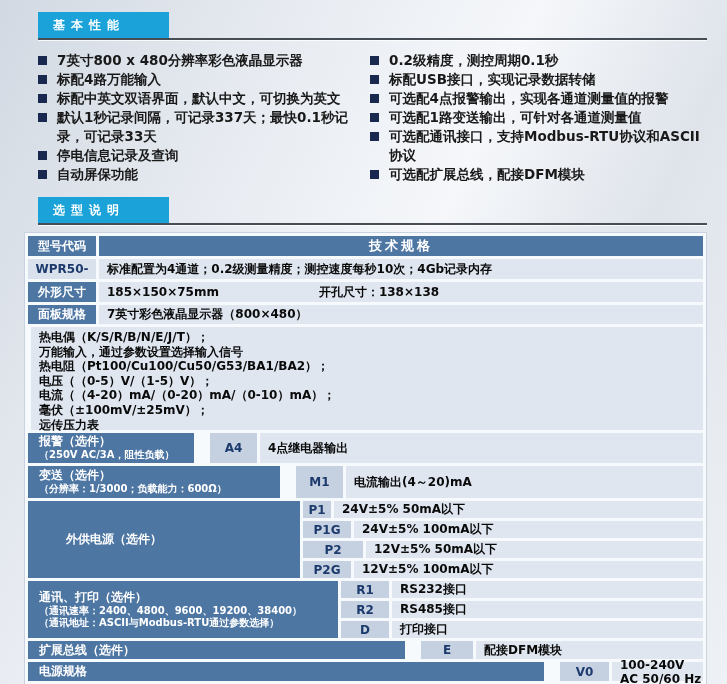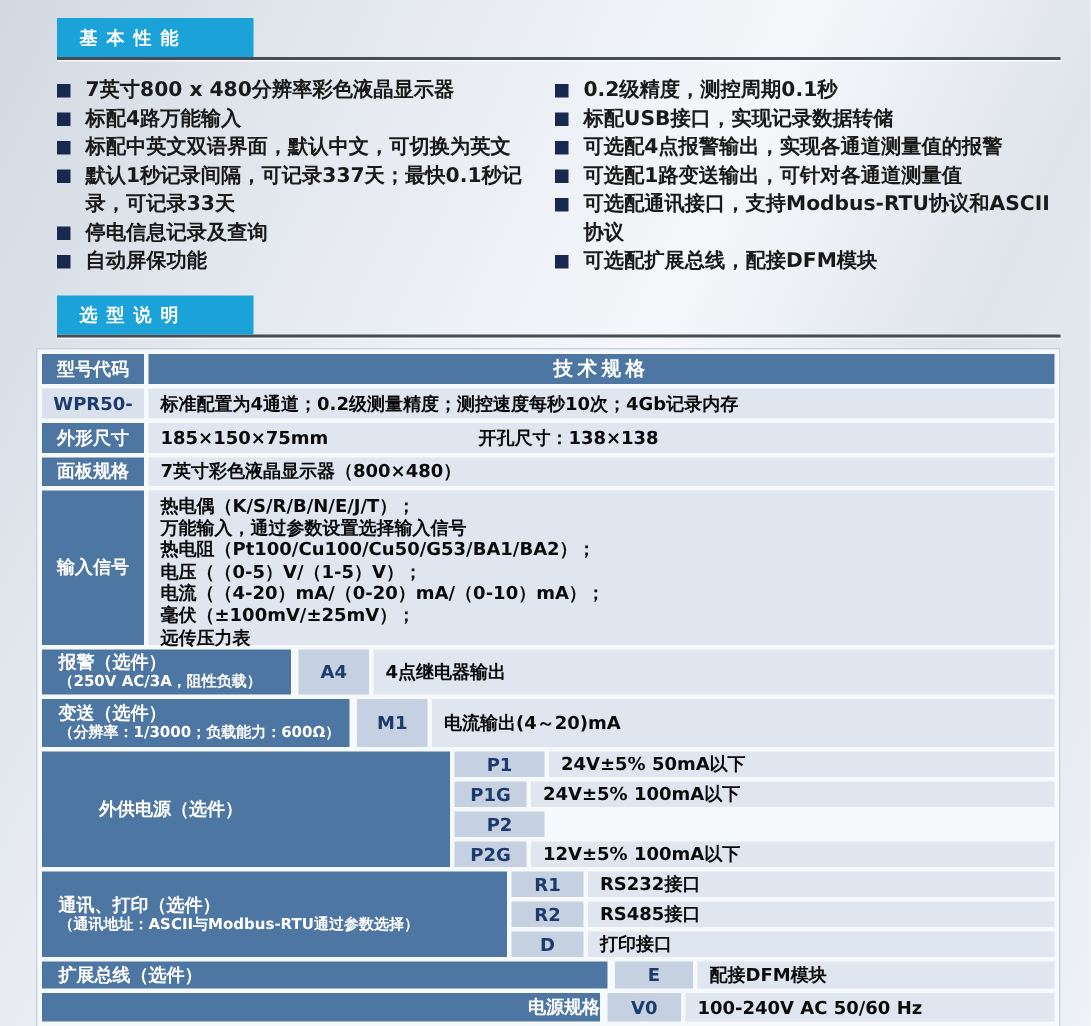--- a/index.html
+++ b/index.html
@@ -38,21 +38,21 @@
   .trow { display:flex; margin-top:3px; }
   .trow:first-child { margin-top:0; }
   .cell { font-size:12px; font-weight:bold; }
   .lbl { background:#4e76a3; color:#ffffff; display:flex; flex-direction:column;
          justify-content:center; flex-shrink:0; }
   .lbl.center { align-items:center; }
   .lbl.pad { padding-left:11px; }
   .lbl-light { background:#d9e1ec; color:#1c3a6b; display:flex; align-items:center;
                justify-content:center; flex-shrink:0; }
   .code { background:#c5d1e1; color:#1c3a6b; display:flex; align-items:center;
-          justify-content:center; flex-shrink:0; margin-left:5px; }
+          justify-content:center; flex-shrink:0; margin-left:16px; }
   .val { background:#dfe6f0; color:#0a0a0a; display:flex; align-items:center;
          padding-left:8px; flex:1; margin-left:3px; }
   .hdrval { background:#4e76a3; color:#ffffff; justify-content:center;
             font-size:13px; letter-spacing:3px; padding-left:0; }
   .sub { font-size:10px; font-weight:bold; line-height:12.5px; }
   .main-lbl { font-size:12px; line-height:15px; }
   .w68 { width:68px; } .h20 { height:20px; } .h19 { height:19px; } .h18 { height:18px; }
   .stack { flex:1; margin-left:3px; display:flex; flex-direction:column; }
   .srow { display:flex; margin-top:3px; height:17px; }
   .srow:first-child { margin-top:0; }
@@ -145,21 +145,20 @@
       <span class="cutout">开孔尺寸：138×138</span>
     </div>
   </div>
 
   <div class="trow">
     <div class="cell lbl center w68 h19">面板规格</div>
     <div class="cell val h19">7英寸彩色液晶显示器（800×480）</div>
   </div>
 
   <div class="trow">
-    <div class="cell lbl center w68" style="height:103px;">输入信号</div>
     <div class="cell val multiline" style="height:103px;">
       <div>热电偶（K/S/R/B/N/E/J/T）；</div>
       <div>万能输入，通过参数设置选择输入信号</div>
       <div>热电阻（Pt100/Cu100/Cu50/G53/BA1/BA2）；</div>
       <div>电压（（0-5）V/（1-5）V）；</div>
       <div>电流（（4-20）mA/（0-20）mA/（0-10）mA）；</div>
       <div>毫伏（±100mV/±25mV）；</div>
       <div>远传压力表</div>
     </div>
   </div>
@@ -167,52 +166,54 @@
   <div class="trow">
     <div class="cell lbl pad" style="width:166px;height:30px;">
       <div class="main-lbl">报警（选件）</div>
       <div class="sub">（250V AC/3A，阻性负载）</div>
     </div>
     <div class="cell code" style="width:47px;height:30px;">A4</div>
     <div class="cell val" style="height:30px;">4点继电器输出</div>
   </div>
 
   <div class="trow">
-    <div class="cell lbl pad" style="width:205px;height:32px;">
+    <div class="cell lbl pad" style="width:252px;height:32px;">
       <div class="main-lbl">变送（选件）</div>
       <div class="sub">（分辨率：1/3000；负载能力：600Ω）</div>
     </div>
     <div class="cell code" style="width:47px;height:32px;">M1</div>
     <div class="cell val" style="height:32px;">电流输出(4～20)mA</div>
   </div>
 
   <div class="trow">
     <div class="cell lbl pad" style="width:272px;height:77px;padding-left:38px;">外供电源（选件）</div>
     <div class="stack">
       <div class="srow">
-        <div class="cell code" style="width:60px;">P1</div>
+        <div class="cell code" style="width:28px;">P1</div>
         <div class="cell val">24V±5% 50mA以下</div>
       </div>
       <div class="srow">
         <div class="cell code" style="width:48px;">P1G</div>
         <div class="cell val">24V±5% 100mA以下</div>
       </div>
       <div class="srow">
         <div class="cell code" style="width:60px;">P2</div>
+        <div class="cell val">12V±5% 50mA以下</div>
       </div>
       <div class="srow">
         <div class="cell code" style="width:48px;">P2G</div>
         <div class="cell val">12V±5% 100mA以下</div>
       </div>
     </div>
   </div>
 
   <div class="trow">
     <div class="cell lbl pad" style="width:310px;height:57px;">
       <div class="main-lbl">通讯、打印（选件）</div>
+      <div class="sub">（通讯速率：2400、4800、9600、19200、38400）</div>
       <div class="sub">（通讯地址：ASCII与Modbus-RTU通过参数选择）</div>
     </div>
     <div class="stack">
       <div class="srow">
         <div class="cell code" style="width:48px;">R1</div>
         <div class="cell val">RS232接口</div>
       </div>
       <div class="srow">
         <div class="cell code" style="width:48px;">R2</div>
         <div class="cell val">RS485接口</div>
@@ -224,18 +225,18 @@
     </div>
   </div>
 
   <div class="trow">
     <div class="cell lbl pad h18" style="width:377px;">扩展总线（选件）</div>
     <div class="cell code h18" style="width:52px;">E</div>
     <div class="cell val h18">配接DFM模块</div>
   </div>
 
   <div class="trow">
-    <div class="cell lbl pad h19" style="width:372px;text-align:right;">电源规格</div>
+    <div class="cell lbl pad h19" style="width:516px;">电源规格</div>
     <div class="cell code h19" style="width:49px;">V0</div>
     <div class="cell val h19">100-240V AC 50/60 Hz</div>
   </div>
 
 </div>
 
 </body></html>

